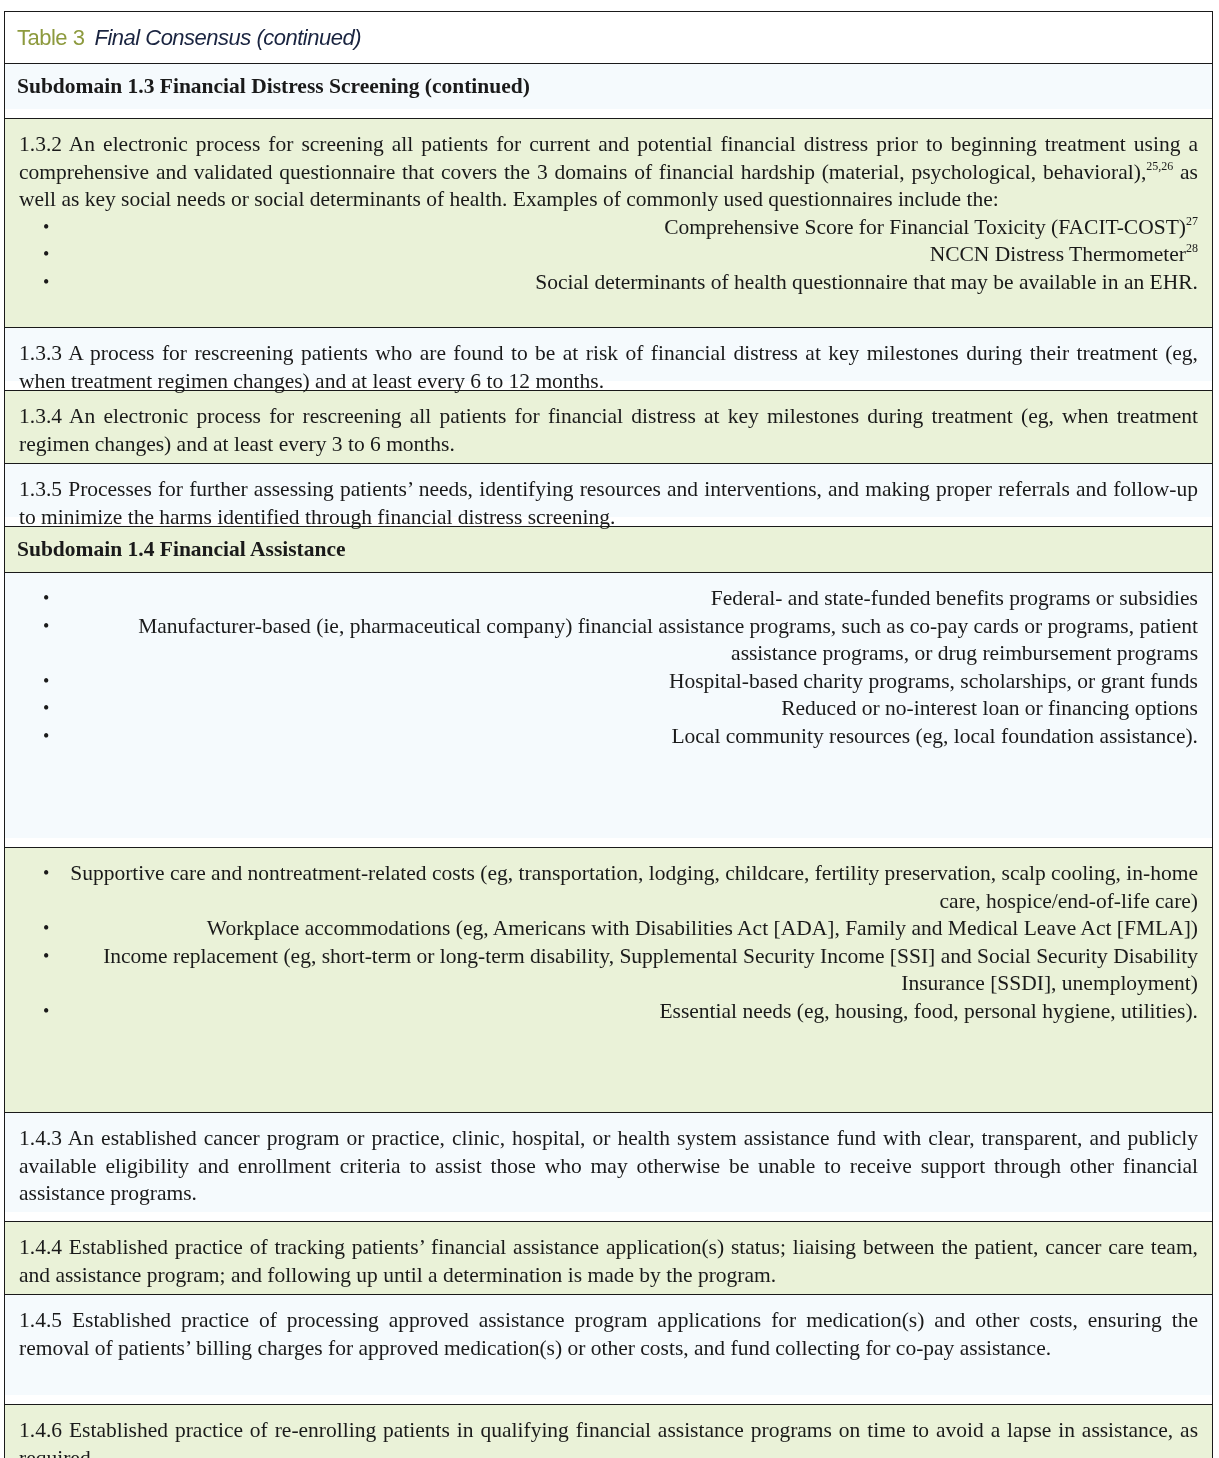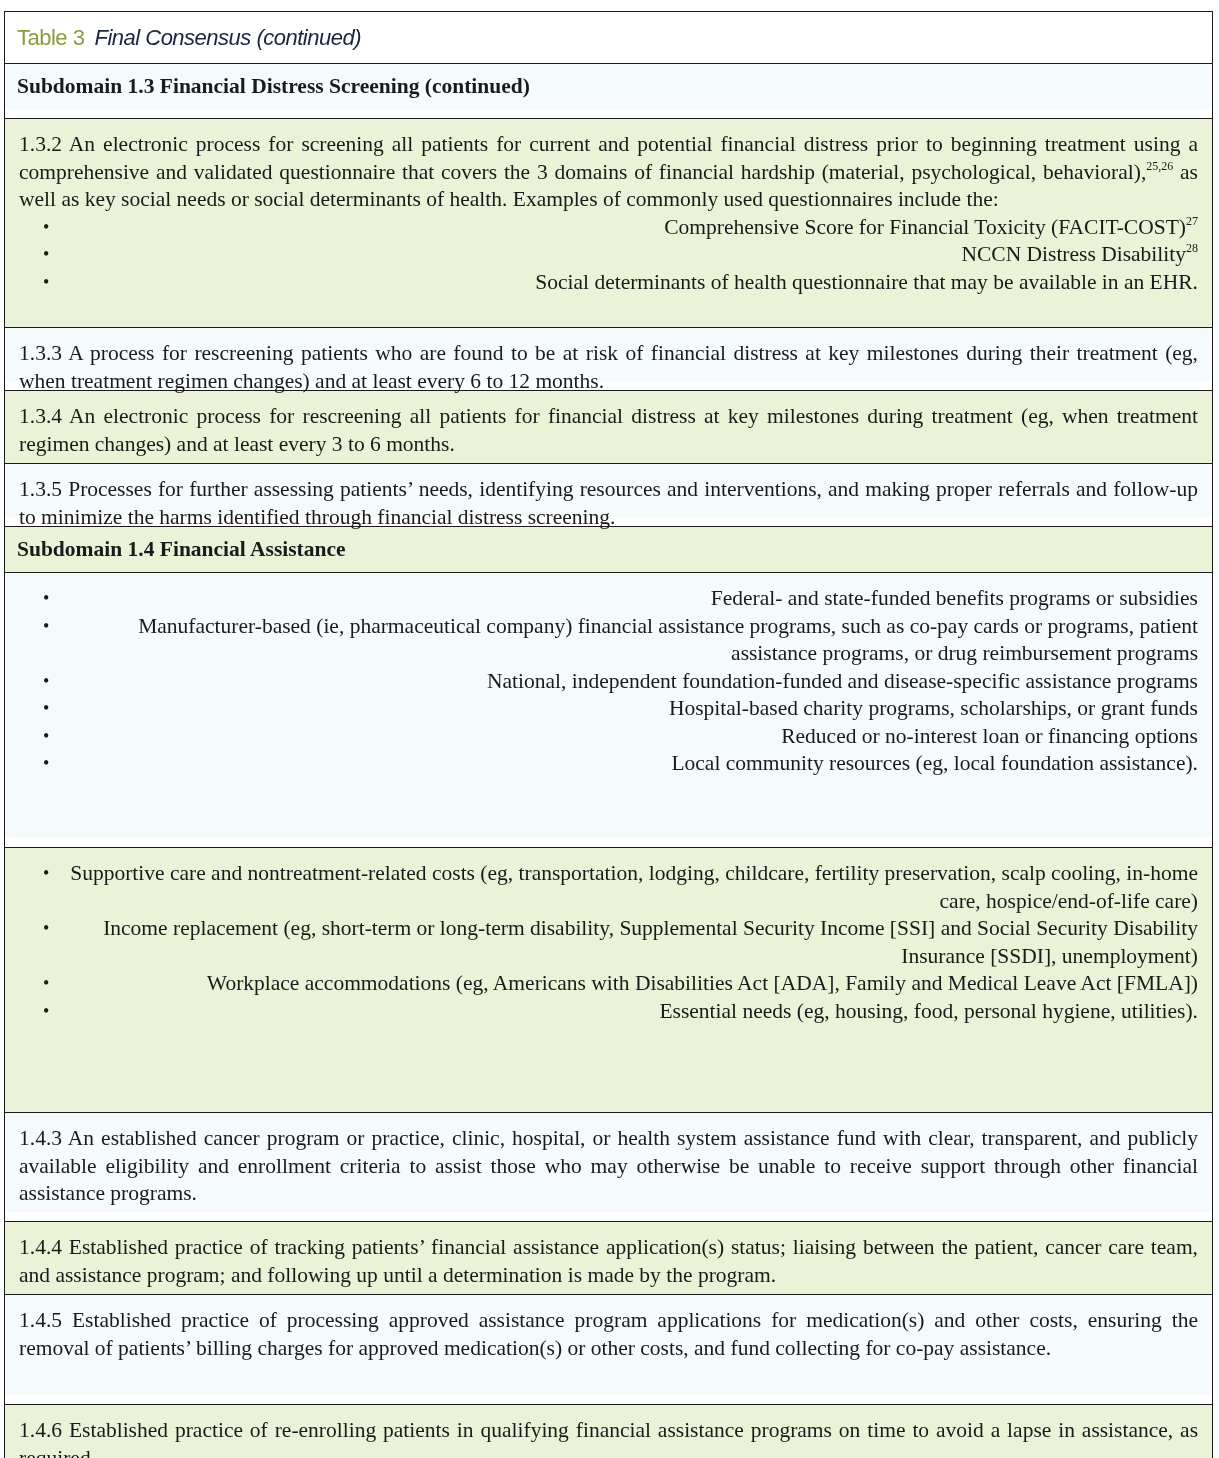--- a/index.html
+++ b/index.html
@@ -40,21 +40,21 @@
     <span class="title-label">Table 3</span>
     <span class="title-text">Final Consensus (continued)</span>
   </div>
 
   <div class="row sub-row blue">Subdomain 1.3 Financial Distress Screening (continued)</div>
 
   <div class="row item green" style="height:209px">
     <p><span>1.3.2 An electronic process for screening all patients for current and potential financial distress prior to beginning treatment using a comprehensive and validated questionnaire that covers the 3 domains of financial hardship (material, psychological, behavioral),</span><sup>25,26</sup><span> as well as key social needs or social determinants of health. Examples of commonly used questionnaires include the:</span></p>
     <ul>
       <li><span>Comprehensive Score for Financial Toxicity (FACIT-COST)</span><sup>27</sup></li>
-      <li><span>NCCN Distress Disability</span><sup>28</sup></li>
+      <li><span>NCCN Distress Thermometer</span><sup>28</sup></li>
       <li><span>Social determinants of health questionnaire that may be available in an EHR.</span></li>
     </ul>
   </div>
 
   <div class="row item blue" style="height:54px">
     <p>1.3.3 A process for rescreening patients who are found to be at risk of financial distress at key milestones during their treatment (eg, when treatment regimen changes) and at least every 6 to 12 months.</p>
   </div>
 
   <div class="row item green" style="height:73px">
     <p>1.3.4 An electronic process for rescreening all patients for financial distress at key milestones during treatment (eg, when treatment regimen changes) and at least every 3 to 6 months.</p>
@@ -63,32 +63,31 @@
   <div class="row item blue" style="height:54px">
     <p>1.3.5 Processes for further assessing patients’ needs, identifying resources and interventions, and making proper referrals and follow-up to minimize the harms identified through financial distress screening.</p>
   </div>
 
   <div class="row sub-row green">Subdomain 1.4 Financial Assistance</div>
 
   <div class="row item blue" style="height:266px">
     <ul>
       <li>Federal- and state-funded benefits programs or subsidies</li>
       <li>Manufacturer-based (ie, pharmaceutical company) financial assistance programs, such as co-pay cards or programs, patient assistance programs, or drug reimbursement programs</li>
-      <li>National, independent foundation-funded and disease-specific assistance programs</li>
       <li>Hospital-based charity programs, scholarships, or grant funds</li>
       <li>Reduced or no-interest loan or financing options</li>
       <li>Local community resources (eg, local foundation assistance).</li>
     </ul>
   </div>
 
   <div class="row item green" style="height:265px">
     <ul>
       <li>Supportive care and nontreatment-related costs (eg, transportation, lodging, childcare, fertility preservation, scalp cooling, in-home care, hospice/end-of-life care)</li>
+      <li>Workplace accommodations (eg, Americans with Disabilities Act [ADA], Family and Medical Leave Act [FMLA])</li>
       <li>Income replacement (eg, short-term or long-term disability, Supplemental Security Income [SSI] and Social Security Disability Insurance [SSDI], unemployment)</li>
-      <li>Workplace accommodations (eg, Americans with Disabilities Act [ADA], Family and Medical Leave Act [FMLA])</li>
       <li>Essential needs (eg, housing, food, personal hygiene, utilities).</li>
     </ul>
   </div>
 
   <div class="row item blue" style="height:100px">
     <p>1.4.3 An established cancer program or practice, clinic, hospital, or health system assistance fund with clear, transparent, and publicly available eligibility and enrollment criteria to assist those who may otherwise be unable to receive support through other financial assistance programs.</p>
   </div>
 
   <div class="row item green" style="height:73px">
     <p>1.4.4 Established practice of tracking patients’ financial assistance application(s) status; liaising between the patient, cancer care team, and assistance program; and following up until a determination is made by the program.</p>

